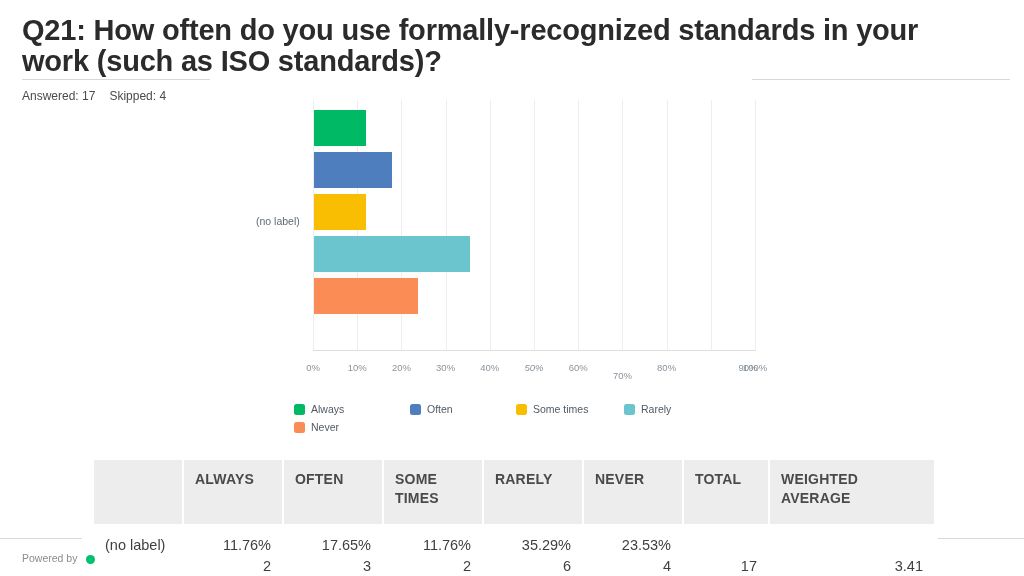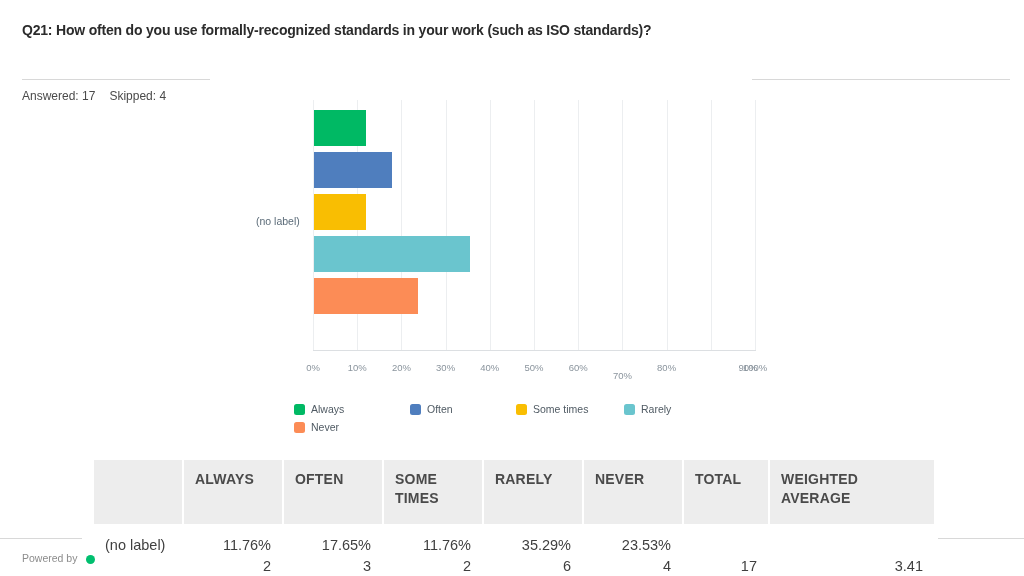--- a/index.html
+++ b/index.html
@@ -20,21 +20,21 @@
     height: 576px;
     background: #ffffff;
   }
 
   
   .q-title {
     position: absolute;
     left: 22px;
     top: 15px;
     width: 900px;
-    font-size: 14px;
+    font-size: 29px;
     font-weight: bold;
     line-height: 31px;
     color: #2b2b2b;
     letter-spacing: -0.2px;
   }
 
   
   .divider-left {
     position: absolute;
     left: 22px;
@@ -261,21 +261,21 @@
         <div class="bar" style="left: 1px; top: 178px; width: 104.003px; background: rgb(252, 140, 86);"></div>
       </div>
     <div class="axis-baseline"></div>
     <div class="y-axis-label">(no label)</div>
     <div id="x-ticks">
         <div class="x-tick" style="left: 313px;">0%</div>
         <div class="x-tick" style="left: 357.2px;">10%</div>
         <div class="x-tick" style="left: 401.4px;">20%</div>
         <div class="x-tick" style="left: 445.6px;">30%</div>
         <div class="x-tick" style="left: 489.8px;">40%</div>
-        <div class="x-tick" style="left: 534px;">50%</div>
+        <div class="x-tick" style="left: 534px; font-style: italic;">50%</div>
         <div class="x-tick" style="left: 578.2px;">60%</div>
         <div class="x-tick" style="left: 622.4px; margin-top: 8px;">70%</div>
         <div class="x-tick" style="left: 666.6px;">80%</div>
         <div class="x-tick" style="left: 748px;">90%</div>
         <div class="x-tick" style="left: 755px;">100%</div>
       </div>
   </div>
 
   <div class="legend" id="legend">
       <div class="legend-row" style="position: relative;">

